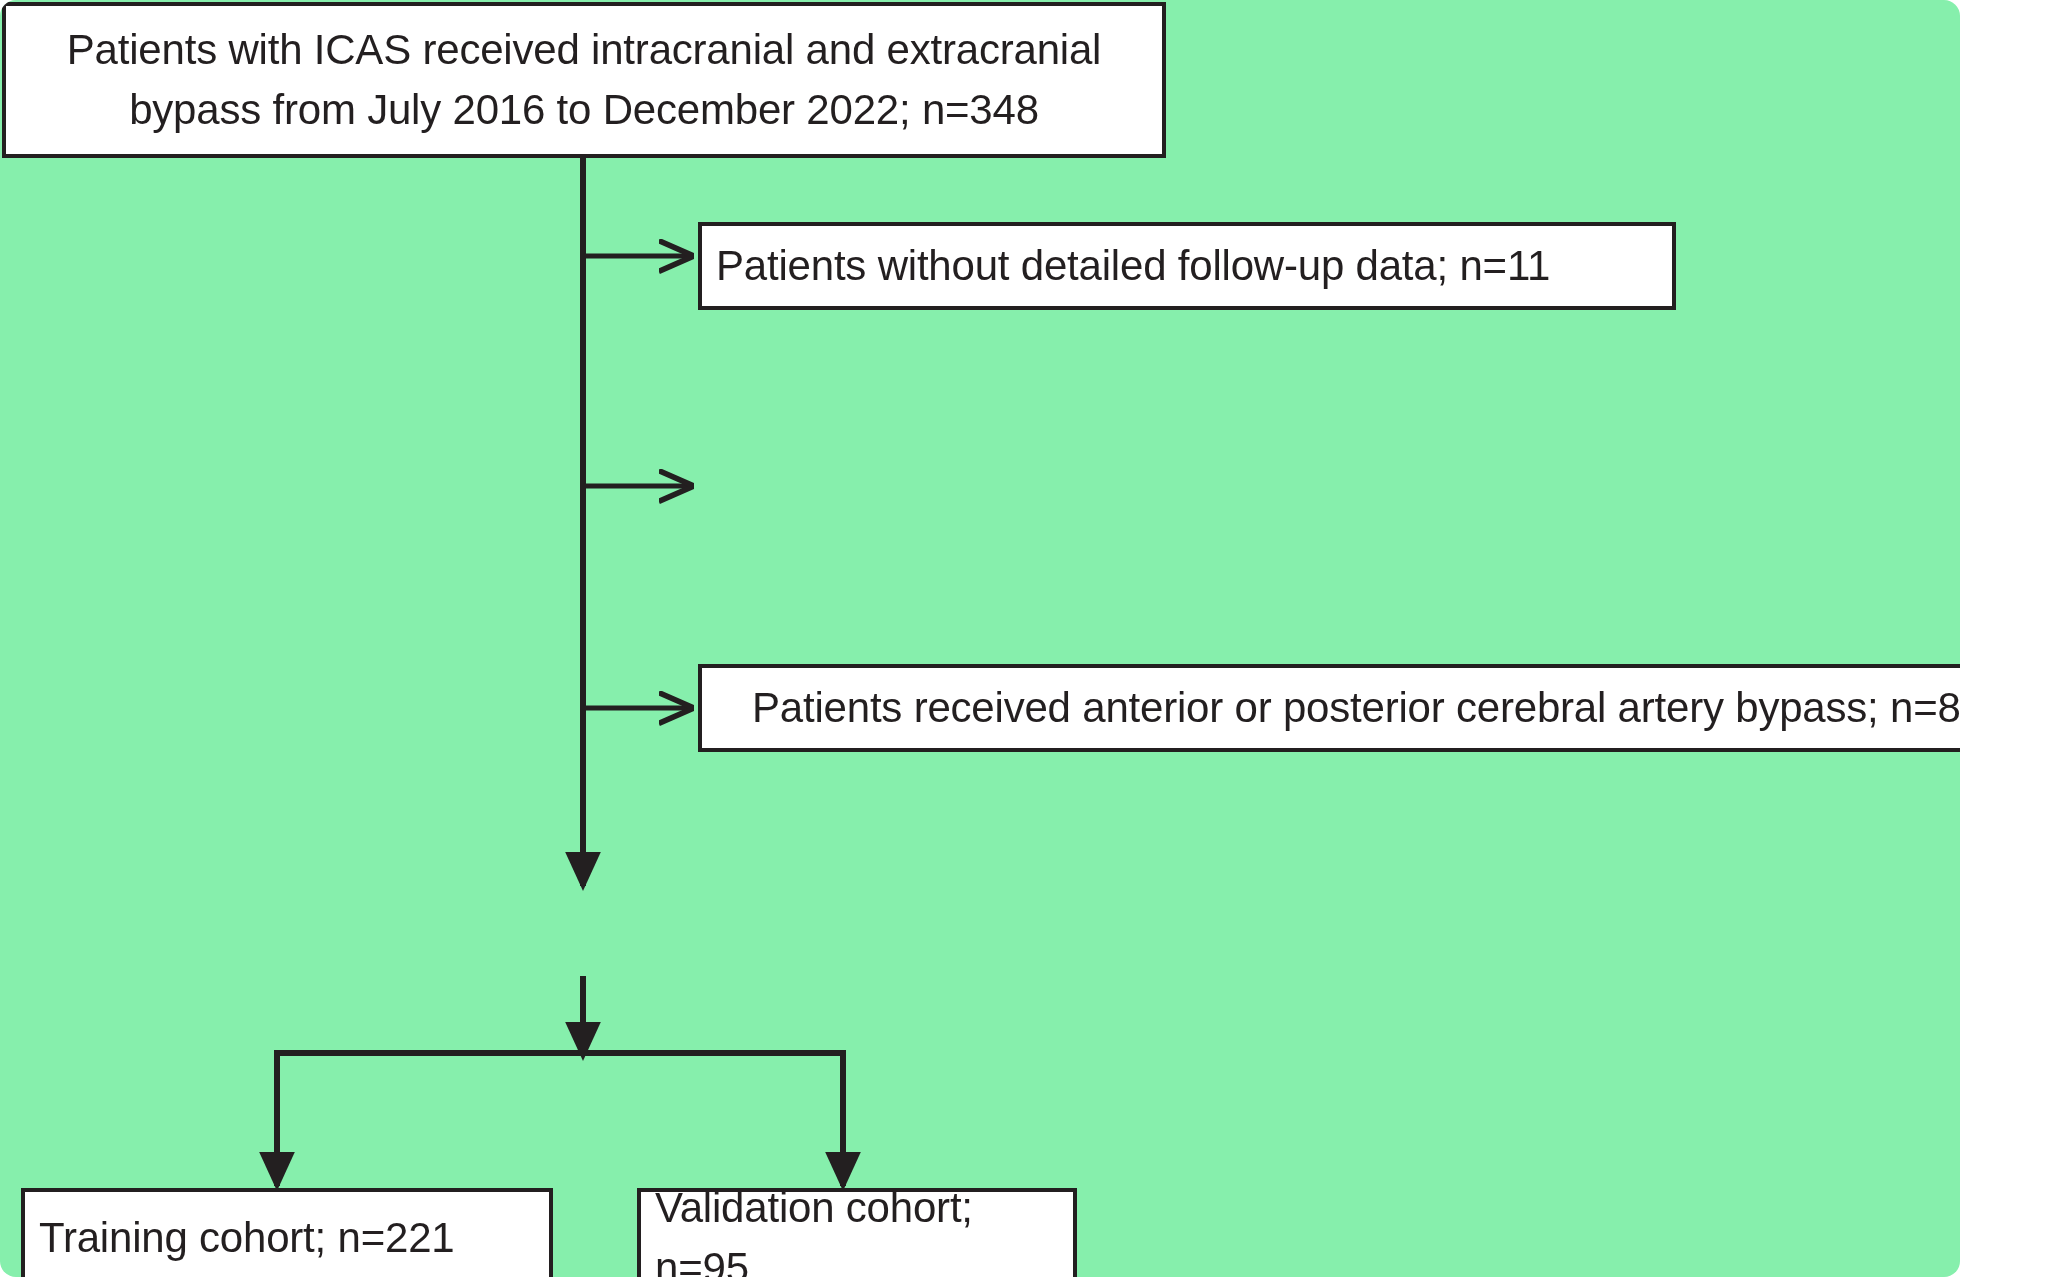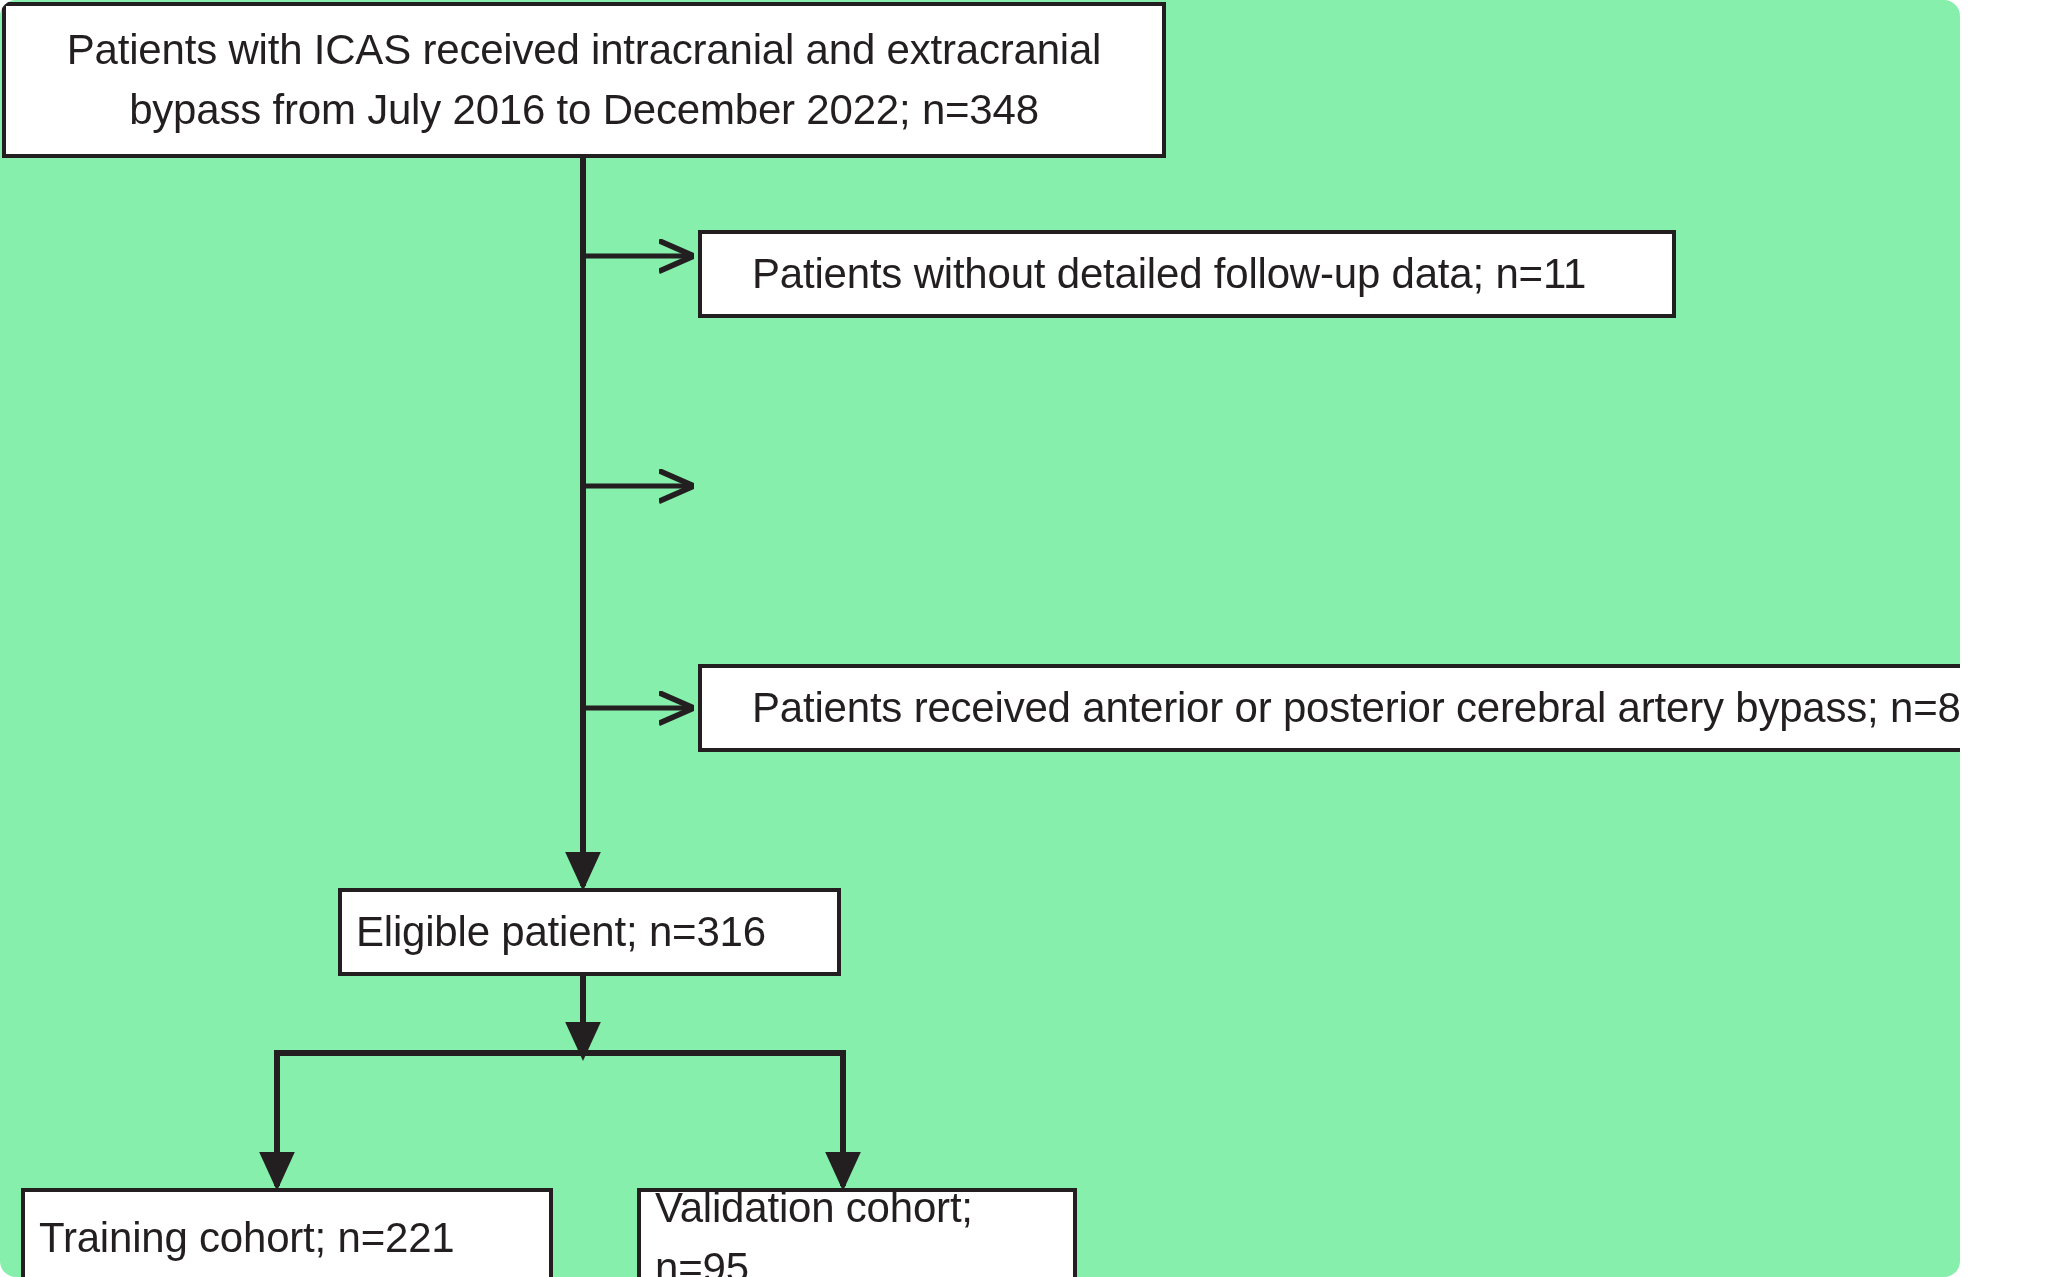--- a/index.html
+++ b/index.html
@@ -46,24 +46,23 @@
     justify-content: center;
     text-align: center;
   }
   #node-source .node-text {
     text-align: center;
     padding: 0 10px;
   }
   
   #node-exclusion-0 {
     left: 698px;
-    top: 230px;
+    top: 222px;
     width: 978px;
     height: 88px;
-    padding-left: 36px;
   }
   #node-exclusion-1 {
     left: 698px;
     top: 442px;
     width: 913px;
     height: 88px;
   }
   #node-exclusion-2 {
     left: 698px;
     top: 664px;
@@ -137,23 +136,20 @@
 
   <div class="node" id="node-exclusion-0">
     <span class="node-text">Patients without detailed follow-up data; n=11</span>
   </div>
 
 
   <div class="node" id="node-exclusion-2">
     <span class="node-text">Patients received anterior or posterior cerebral artery bypass; n=8</span>
   </div>
 
-  <div class="node" id="node-eligible">
-    <span class="node-text">Eligible patient; n=316</span>
-  </div>
 
   <div class="node" id="node-cohort-training">
     <span class="node-text">Training cohort; n=221</span>
   </div>
 
   <div class="node" id="node-cohort-validation">
     <span class="node-text">Validation cohort; n=95</span>
   </div>
 
 </div>

